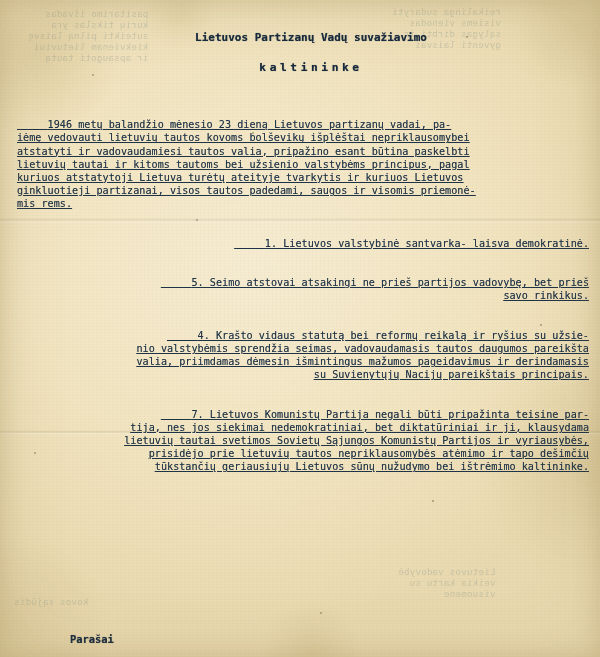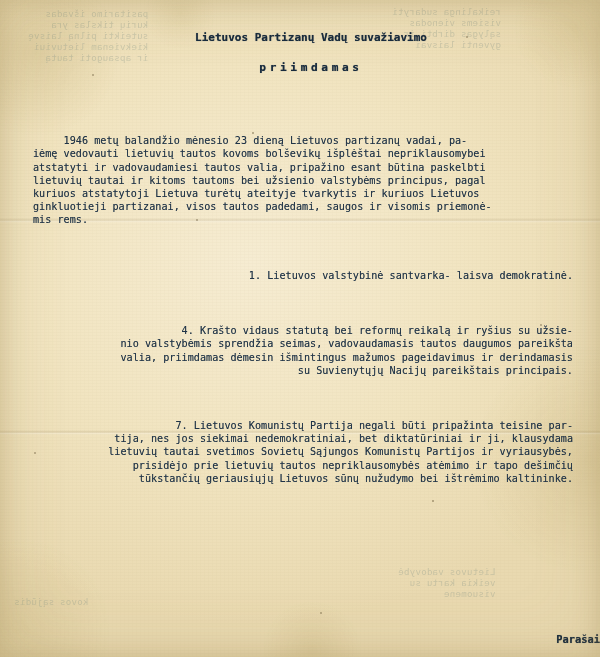--- a/index.html
+++ b/index.html
@@ -107,27 +107,27 @@
     font-size: 11.2px;
     letter-spacing: 3.6px;
     padding-left: 22px;
   }
   .body-block {
     position: absolute;
     top: 92px;
     left: 17px;
     width: 572px;
   }
-  .para { margin: 16px; white-space: pre-wrap; }
+  .para { margin: 0; white-space: pre-wrap; text-decoration: underline; }
   .para + .para { margin-top: 0; text-align: right; }
   .signature {
     position: absolute;
     top: 633px;
     left: 0; right: 0;
-    text-align: right;
+    text-align: left;
     font-weight: bold;
     font-size: 10.4px;
     color: #172a3d;
     padding-left: 70px;
     text-shadow: 0 0 .7px rgba(23,42,61,.7);
   }
 
   
   .speck {
     position: absolute;
@@ -155,31 +155,33 @@
   <div class="bleed bleed-tr">reikalinga sudaryti
 visiems vienodas
 sąlygas dirbti ir
 gyventi laisvai</div>
   <div class="bleed bleed-br">Lietuvos vadovybė
 veikia kartu su
 visuomene</div>
   <div class="bleed bleed-bl">kovos sąjūdis</div>
 
   <div class="doc-title">Lietuvos Partizanų Vadų suvažiavimo</div>
-  <div class="doc-subtitle">priimdamas</div>
+  <div class="doc-subtitle">kaltininke</div>
 
   <div class="typed body-block">
     <p class="para">     1946 metų balandžio mėnesio 23 dieną Lietuvos partizanų vadai, pa-
 iėmę vedovauti lietuvių tautos kovoms bolševikų išplėštai nepriklausomybei
 atstatyti ir vadovaudamiesi tautos valia, pripažino esant būtina paskelbti
 lietuvių tautai ir kitoms tautoms bei užsienio valstybėms principus, pagal
 kuriuos atstatytoji Lietuva turėtų ateityje tvarkytis ir kuriuos Lietuvos
 ginkluotieji partizanai, visos tautos padedami, saugos ir visomis priemonė-
 mis rems.</p>
     <p class="para">     1. Lietuvos valstybinė santvarka- laisva demokratinė.</p>
+    <p class="para">     5. Seimo atstovai atsakingi ne prieš partijos vadovybę, bet prieš
+savo rinkikus.</p>
     <p class="para">     4. Krašto vidaus statutą bei reformų reikalą ir ryšius su užsie-
 nio valstybėmis sprendžia seimas, vadovaudamasis tautos daugumos pareikšta
 valia, priimdamas dėmesin išmintingus mažumos pageidavimus ir derindamasis
 su Suvienytųjų Nacijų pareikštais principais.</p>
     <p class="para">     7. Lietuvos Komunistų Partija negali būti pripažinta teisine par-
 tija, nes jos siekimai nedemokratiniai, bet diktatūriniai ir ji, klausydama
 lietuvių tautai svetimos Sovietų Sąjungos Komunistų Partijos ir vyriausybės,
 prisidėjo prie lietuvių tautos nepriklausomybės atėmimo ir tapo dešimčių
 tūkstančių geriausiųjų Lietuvos sūnų nužudymo bei ištrėmimo kaltininke.</p>
     

